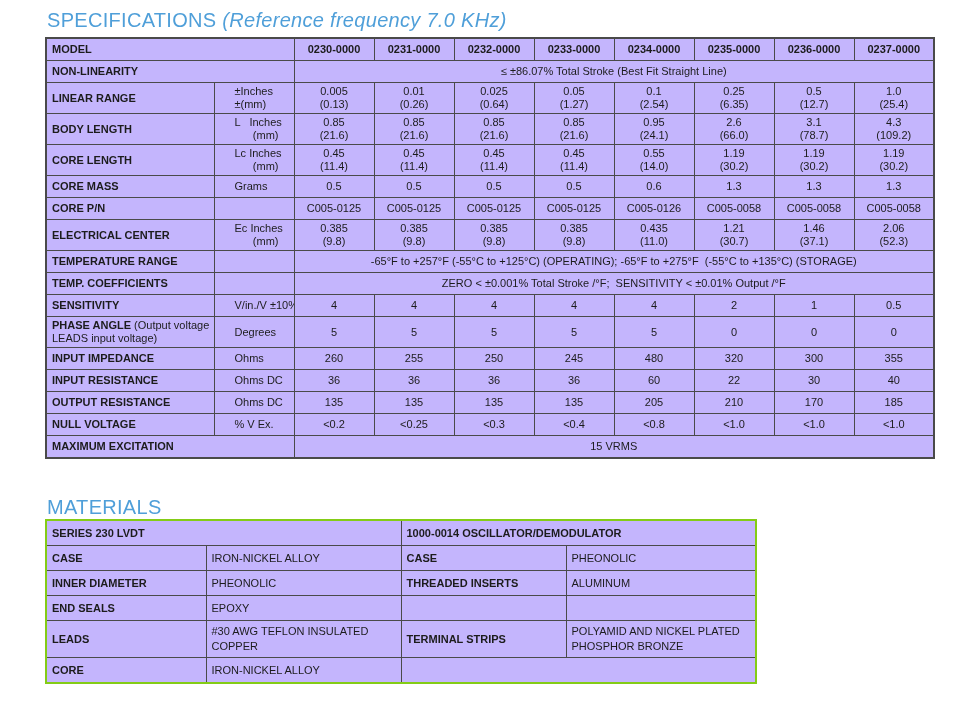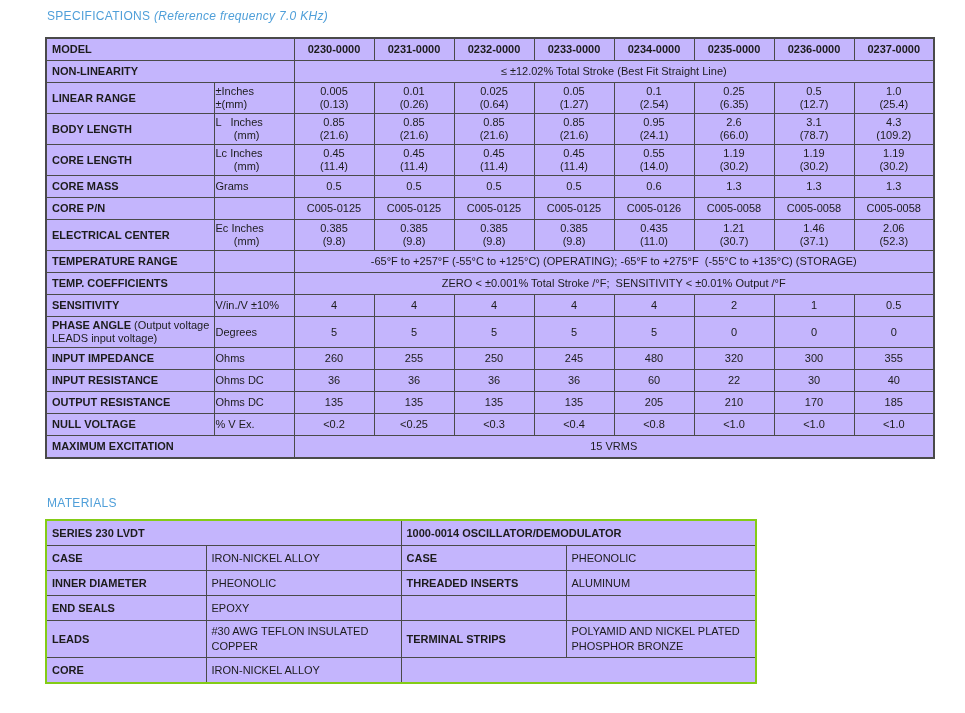--- a/index.html
+++ b/index.html
@@ -2,39 +2,39 @@
 <html><head>
 <meta charset="utf-8">
 <style>
   html,body{margin:0;padding:0;}
   body{
     width:965px;height:713px;background:#ffffff;position:relative;
     font-family:"Liberation Sans",sans-serif;color:#1c1c1c;
     -webkit-font-smoothing:antialiased;
   }
   .sec-title{
-    position:absolute;left:47px;font-size:12px;letter-spacing:0.3px;
+    position:absolute;left:47px;font-size:20px;letter-spacing:0.3px;
     color:#4f9fd9;white-space:nowrap;
   }
   .sec-title .sub{font-style:italic;}
   #spec-title{top:9px;}
   #materials-title{top:496px;}
 
   table{border-collapse:collapse;table-layout:fixed;background:#c4b5fd;}
   #spec-table{position:absolute;left:45px;top:37px;width:888px;border:2px solid #4a4a4a;}
   #materials-table{position:absolute;left:45px;top:519px;width:710px;border:2px solid #84cc16;}
 
   td{
     border:1px solid #4a4a4a;font-size:11px;vertical-align:middle;
     padding:2px 3px;height:17px;line-height:13px;overflow:hidden;
   }
   .lbl{font-weight:bold;text-align:left;padding-left:5px;}
   .lbl-suffix{font-weight:normal;}
   .model{font-weight:bold;text-align:center;}
-  .unit{text-align:left;white-space:pre;padding-left:1px;}
+  .unit{text-align:left;white-space:pre;padding-left:20px;}
   .val{text-align:center;white-space:pre;}
   .span-cell{text-align:center;white-space:pre;}
 
   #materials-table td{height:18px;padding:3px 5px;line-height:15px;}
   #materials-table .hdr{font-weight:bold;text-align:left;}
   #materials-table .mlbl{font-weight:bold;text-align:left;}
   #materials-table .mval{font-weight:normal;text-align:left;}
 </style>
 </head>
 <body>
@@ -64,21 +64,21 @@
         <td class="model">0231-0000</td>
         <td class="model">0232-0000</td>
         <td class="model">0233-0000</td>
         <td class="model">0234-0000</td>
         <td class="model">0235-0000</td>
         <td class="model">0236-0000</td>
         <td class="model">0237-0000</td>
       </tr>
       <tr>
         <td class="lbl" colspan="2"><span>NON-LINEARITY</span></td>
-        <td class="span-cell" colspan="8">≤ ±12.02% Total Stroke (Best Fit Straight Line)</td>
+        <td class="span-cell" colspan="8">≤ ±86.07% Total Stroke (Best Fit Straight Line)</td>
       </tr>
       <tr>
         <td class="lbl" colspan="1"><span>LINEAR RANGE</span></td>
         <td class="unit">±Inches
 ±(mm)</td>
         <td class="val">0.005
 (0.13)</td>
         <td class="val">0.01
 (0.26)</td>
         <td class="val">0.025

